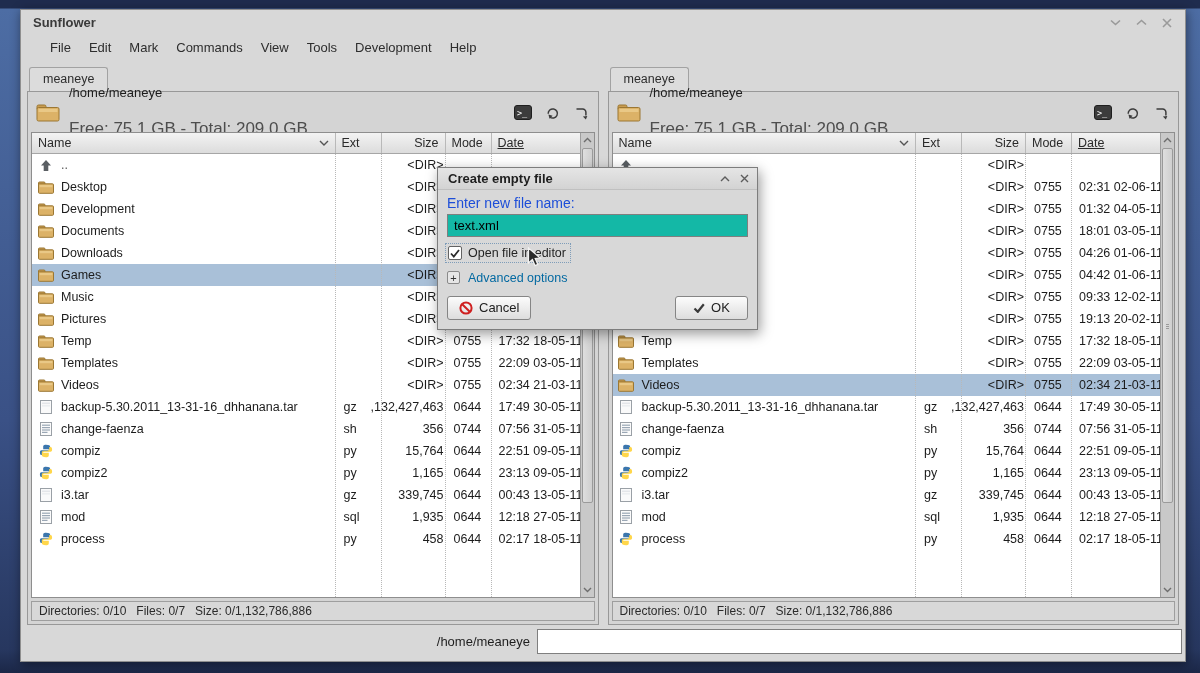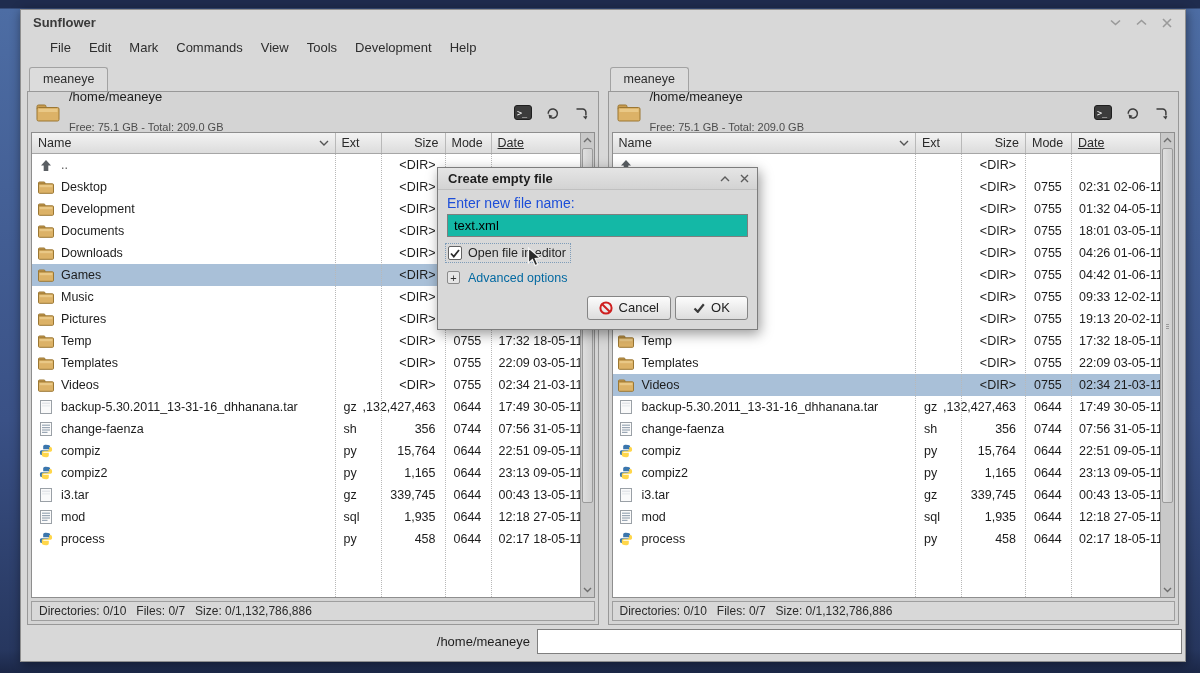--- a/index.html
+++ b/index.html
@@ -28,21 +28,21 @@
   .tabstrip { height:26px; display:flex; align-items:flex-end; padding-left:2px; }
   .tab {
     font-size:12.5px; color:#2d2d2d; background:#dcdcdc;
     border:1px solid #a2a2a2; border-bottom:none;
     border-radius:3px 3px 0 0; padding:4px 13px 5px;
   }
   .panel-frame { flex:1; border:1px solid #989898; background:#d4d4d4; display:flex; flex-direction:column; min-height:0; }
   .pathbar { height:40px; display:flex; align-items:center; gap:9px; padding:0 10px 0 8px; }
   .path-lines { display:flex; flex-direction:column; line-height:1.25; }
   .path-title { font-size:13px; color:#1c1c1c; }
-  .path-free { font-size:11px; color:#4d4d4d;margin-top:16px; }
+  .path-free { font-size:17px; color:#4d4d4d;margin-top:16px; }
   .path-actions { margin-left:auto; display:flex; align-items:center; gap:13px; }
   .listwrap { flex:1; margin:0 3px; border:1px solid #8e8e8e; background:#fff; display:flex; min-height:0; }
   .list-main { flex:1; display:flex; flex-direction:column; min-width:0; position:relative; }
   .colsep { position:absolute; top:21px; bottom:0; width:0; border-left:1px dotted #b8b8b8; pointer-events:none; }
   .colsep.c1{ right:244px; } .colsep.c2{ right:198px; } .colsep.c3{ right:134px; } .colsep.c4{ right:88px; }
   .header-row { display:flex; height:21px; flex:0 0 21px; border-bottom:1px solid #a6a6a6; background:linear-gradient(#f3f3f3,#dcdcdc); z-index:2; }
   .hcell { font-size:12.5px; color:#2a2a2a; display:flex; align-items:center; border-right:1px solid #b9b9b9; padding:0 6px; white-space:nowrap; }
   .hcell.name { flex:1; min-width:0; }
   .hcell.ext { width:46px; }
   .hcell.size { width:64px; justify-content:flex-end; }
@@ -50,21 +50,21 @@
   .hcell.date { width:88px; border-right:none;text-decoration:underline; }
   .sort-ind { margin-left:auto; display:flex; }
   .rows { flex:1; display:flex; flex-direction:column; background:#fff; overflow:hidden; }
   .row { display:flex; height:22px; flex:0 0 22px; align-items:center; font-size:12.5px; color:#1c1c1c; }
   .row.selected { background:#a9c0d8; }
   .cell { white-space:nowrap; }
   .cell.name { flex:1; min-width:0; display:flex; align-items:center; gap:7px; padding-left:5px; overflow:hidden; }
   .row-icon { width:17px; display:flex; justify-content:center; flex:0 0 17px; }
   .cell.ext { width:46px; flex:0 0 46px; padding-left:8px; }
   .cell.size { width:64px; flex:0 0 64px; position:relative; }
-  .size-inner { position:absolute; right:10px; top:50%; transform:translateY(-50%); white-space:nowrap; }
+  .size-inner { position:absolute; right:2px; top:50%; transform:translateY(-50%); white-space:nowrap; }
   .cell.mode { width:46px; flex:0 0 46px; padding-left:8px; }
   .cell.date { width:88px; flex:0 0 88px; padding-left:7px; }
   .dim { color:#5a5a5a; }
   
   .vscroll { flex:0 0 14px; border-left:1px solid #9e9e9e; background:#c9c9c9; position:relative; }
   .scroll-arrow { position:absolute; left:0; width:13px; height:14px; display:flex; align-items:center; justify-content:center; }
   .scroll-arrow.up { top:0; } .scroll-arrow.down { bottom:0; }
   .scroll-thumb { position:absolute; left:1px; width:11px; top:15px; height:355px;
     background:linear-gradient(90deg,#dedede,#cfcfcf); border:1px solid #9a9a9a; border-radius:2px; }
   .thumb-grip { position:absolute; left:3px; right:3px; top:50%; height:5px; margin-top:-2px;
@@ -90,21 +90,21 @@
     font-family:"Liberation Sans","DejaVu Sans",sans-serif; padding:0 6px; }
   .check-row { margin-top:8px; display:inline-flex; align-items:center; gap:6px;
     outline:1px dotted #7f9db9; outline-offset:1px; padding:1px 3px 1px 1px; }
   .checkbox { width:14px; height:14px; background:#fff; border:1px solid #636363; border-radius:2px;
     display:flex; align-items:center; justify-content:center; }
   .check-label { font-size:12.5px; color:#242424; }
   .expander-row { margin-top:9px; display:flex; align-items:center; gap:8px; }
   .plus-box { width:13px; height:13px; border:1px solid #8a8a8a; background:#e6e6e6; border-radius:2px;
     font-size:11px; line-height:10px; color:#333; display:flex; align-items:center; justify-content:center; }
   .expander-label { font-size:12.5px; color:#0369a1; }
-  .dlg-buttons { margin-top:11px; display:flex; justify-content:flex-end; gap:4px; }
+  .dlg-buttons { margin-top:11px; display:flex; justify-content:space-between; gap:4px; }
   .dlg-btn { min-width:73px; height:24px; border:1px solid #858585; border-radius:3px;
     background:linear-gradient(#fcfcfc,#dddddd); font-size:13px; color:#222;
     display:inline-flex; align-items:center; justify-content:center; gap:6px; padding:0 11px;
     font-family:"Liberation Sans","DejaVu Sans",sans-serif; }
   .cursor { position:absolute; left:527px; top:247px; z-index:99; pointer-events:none; }
   svg { display:block; }
 </style>
 </head>
 <body>
 

